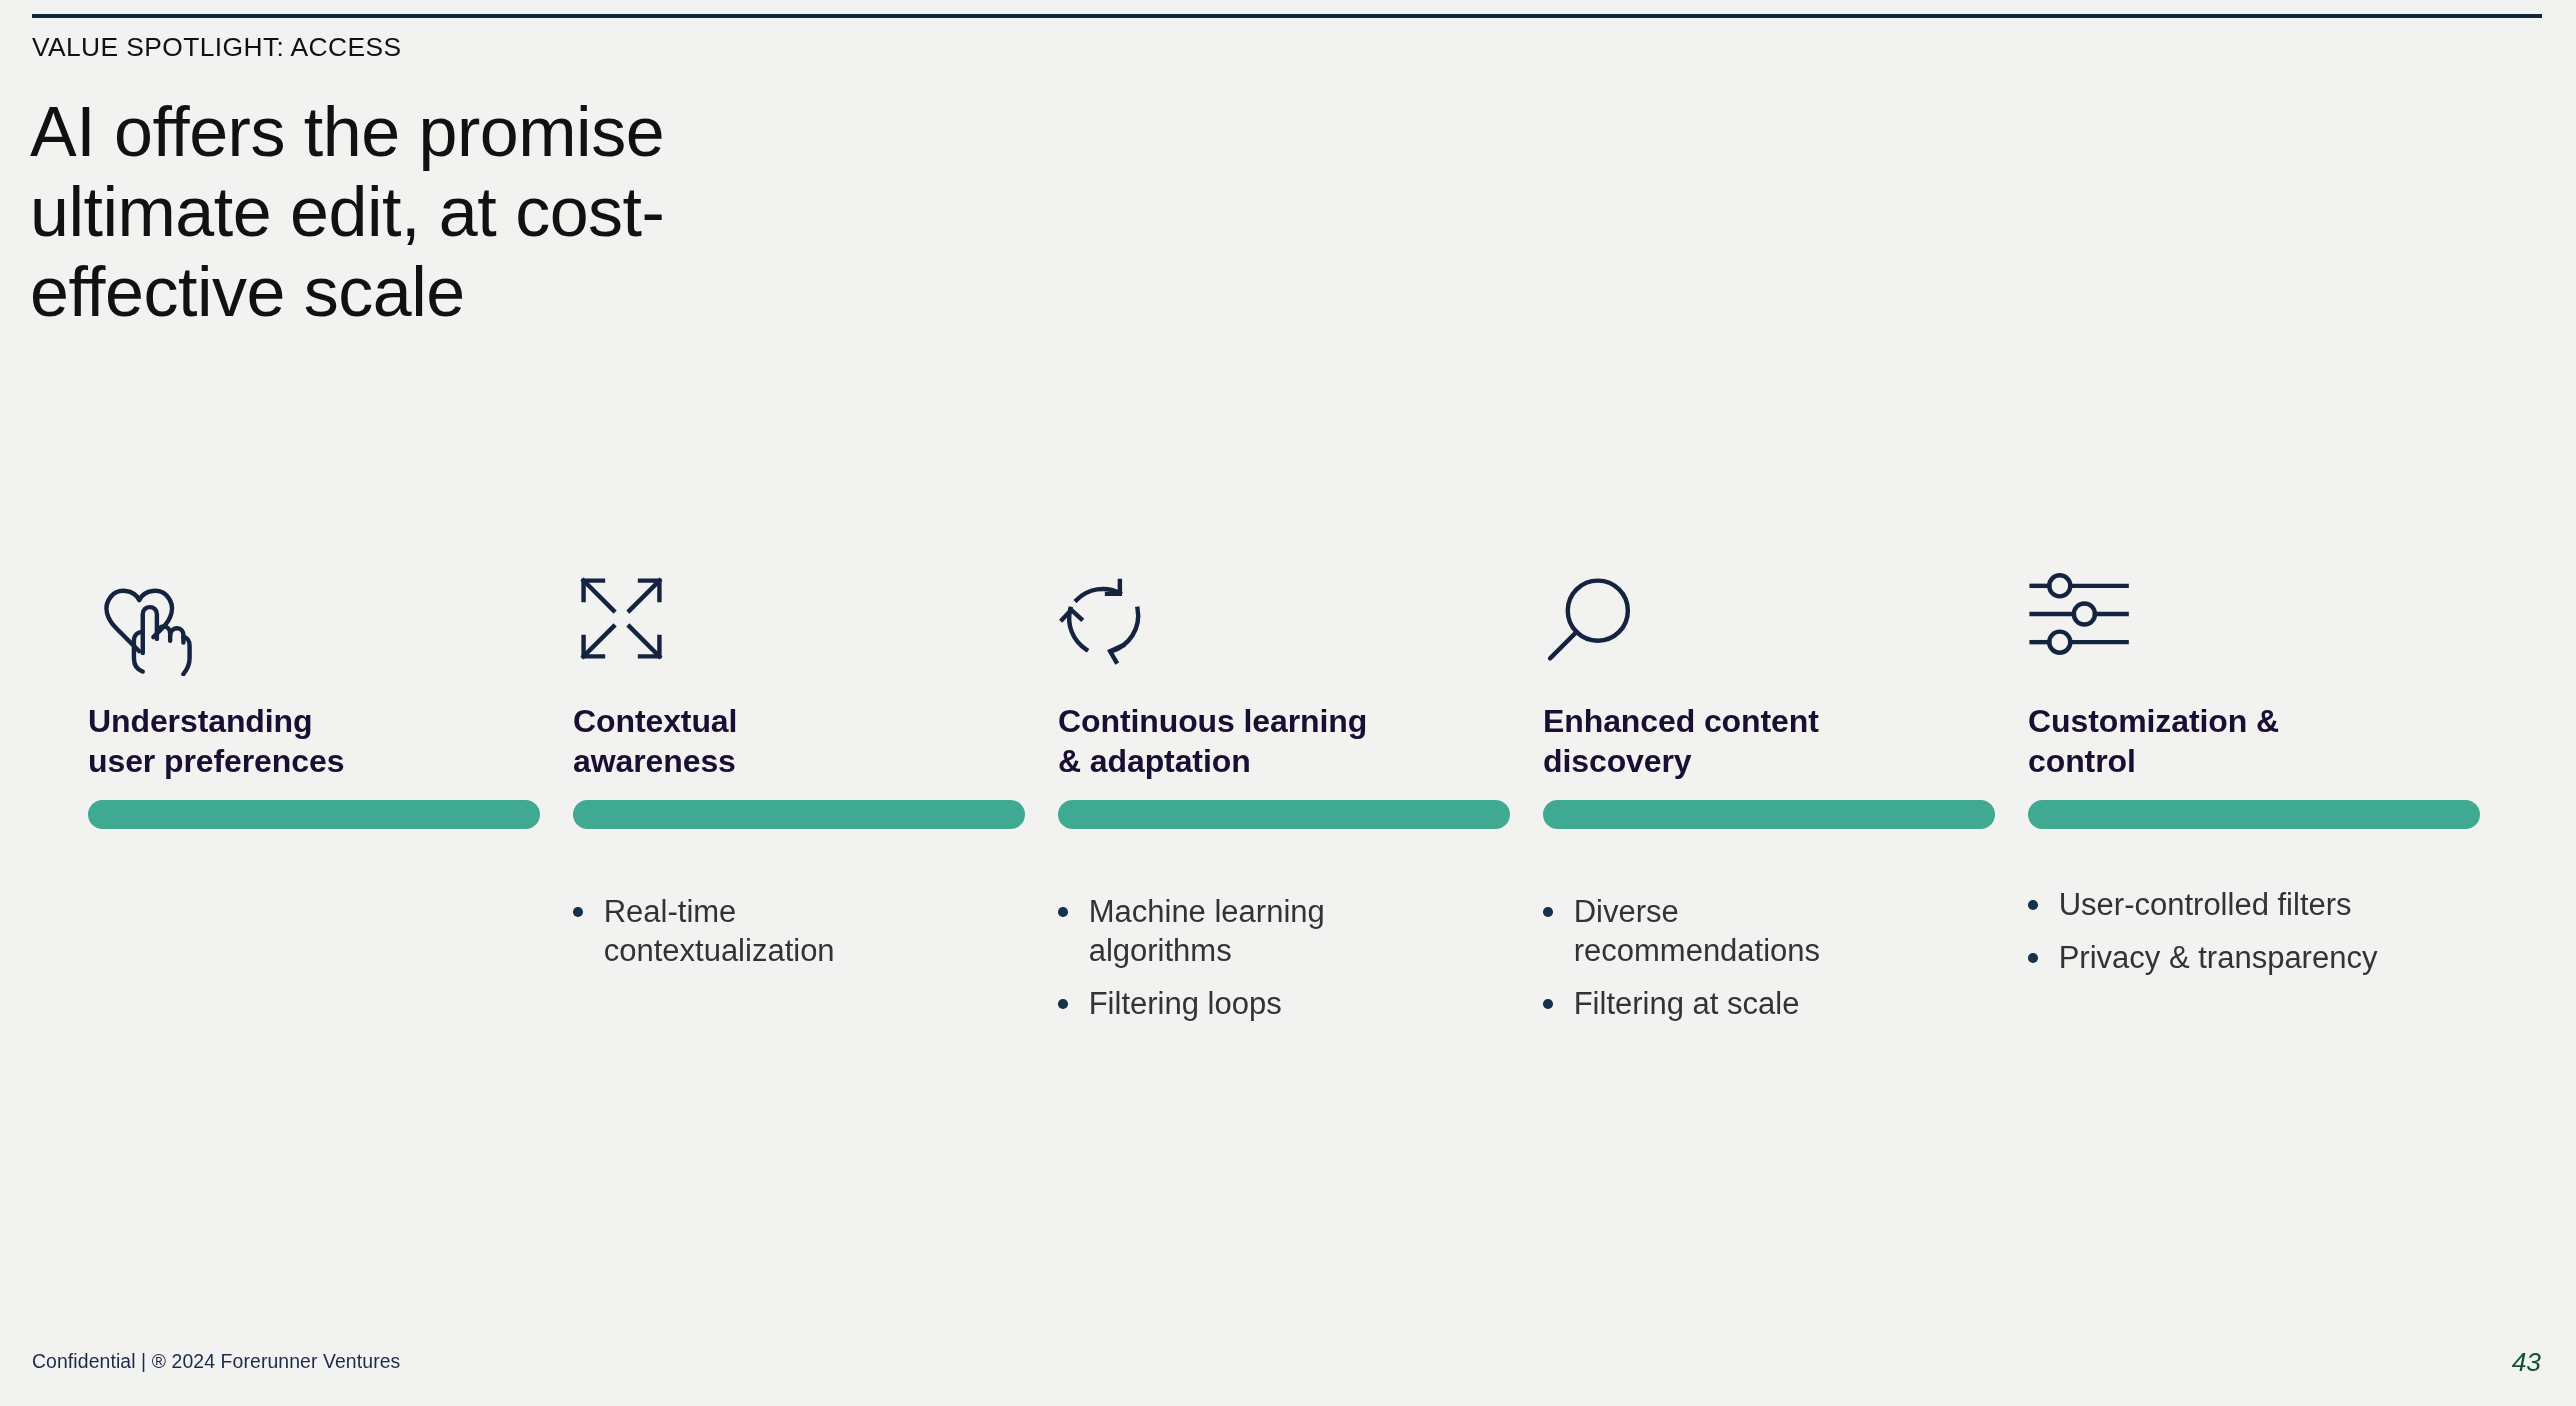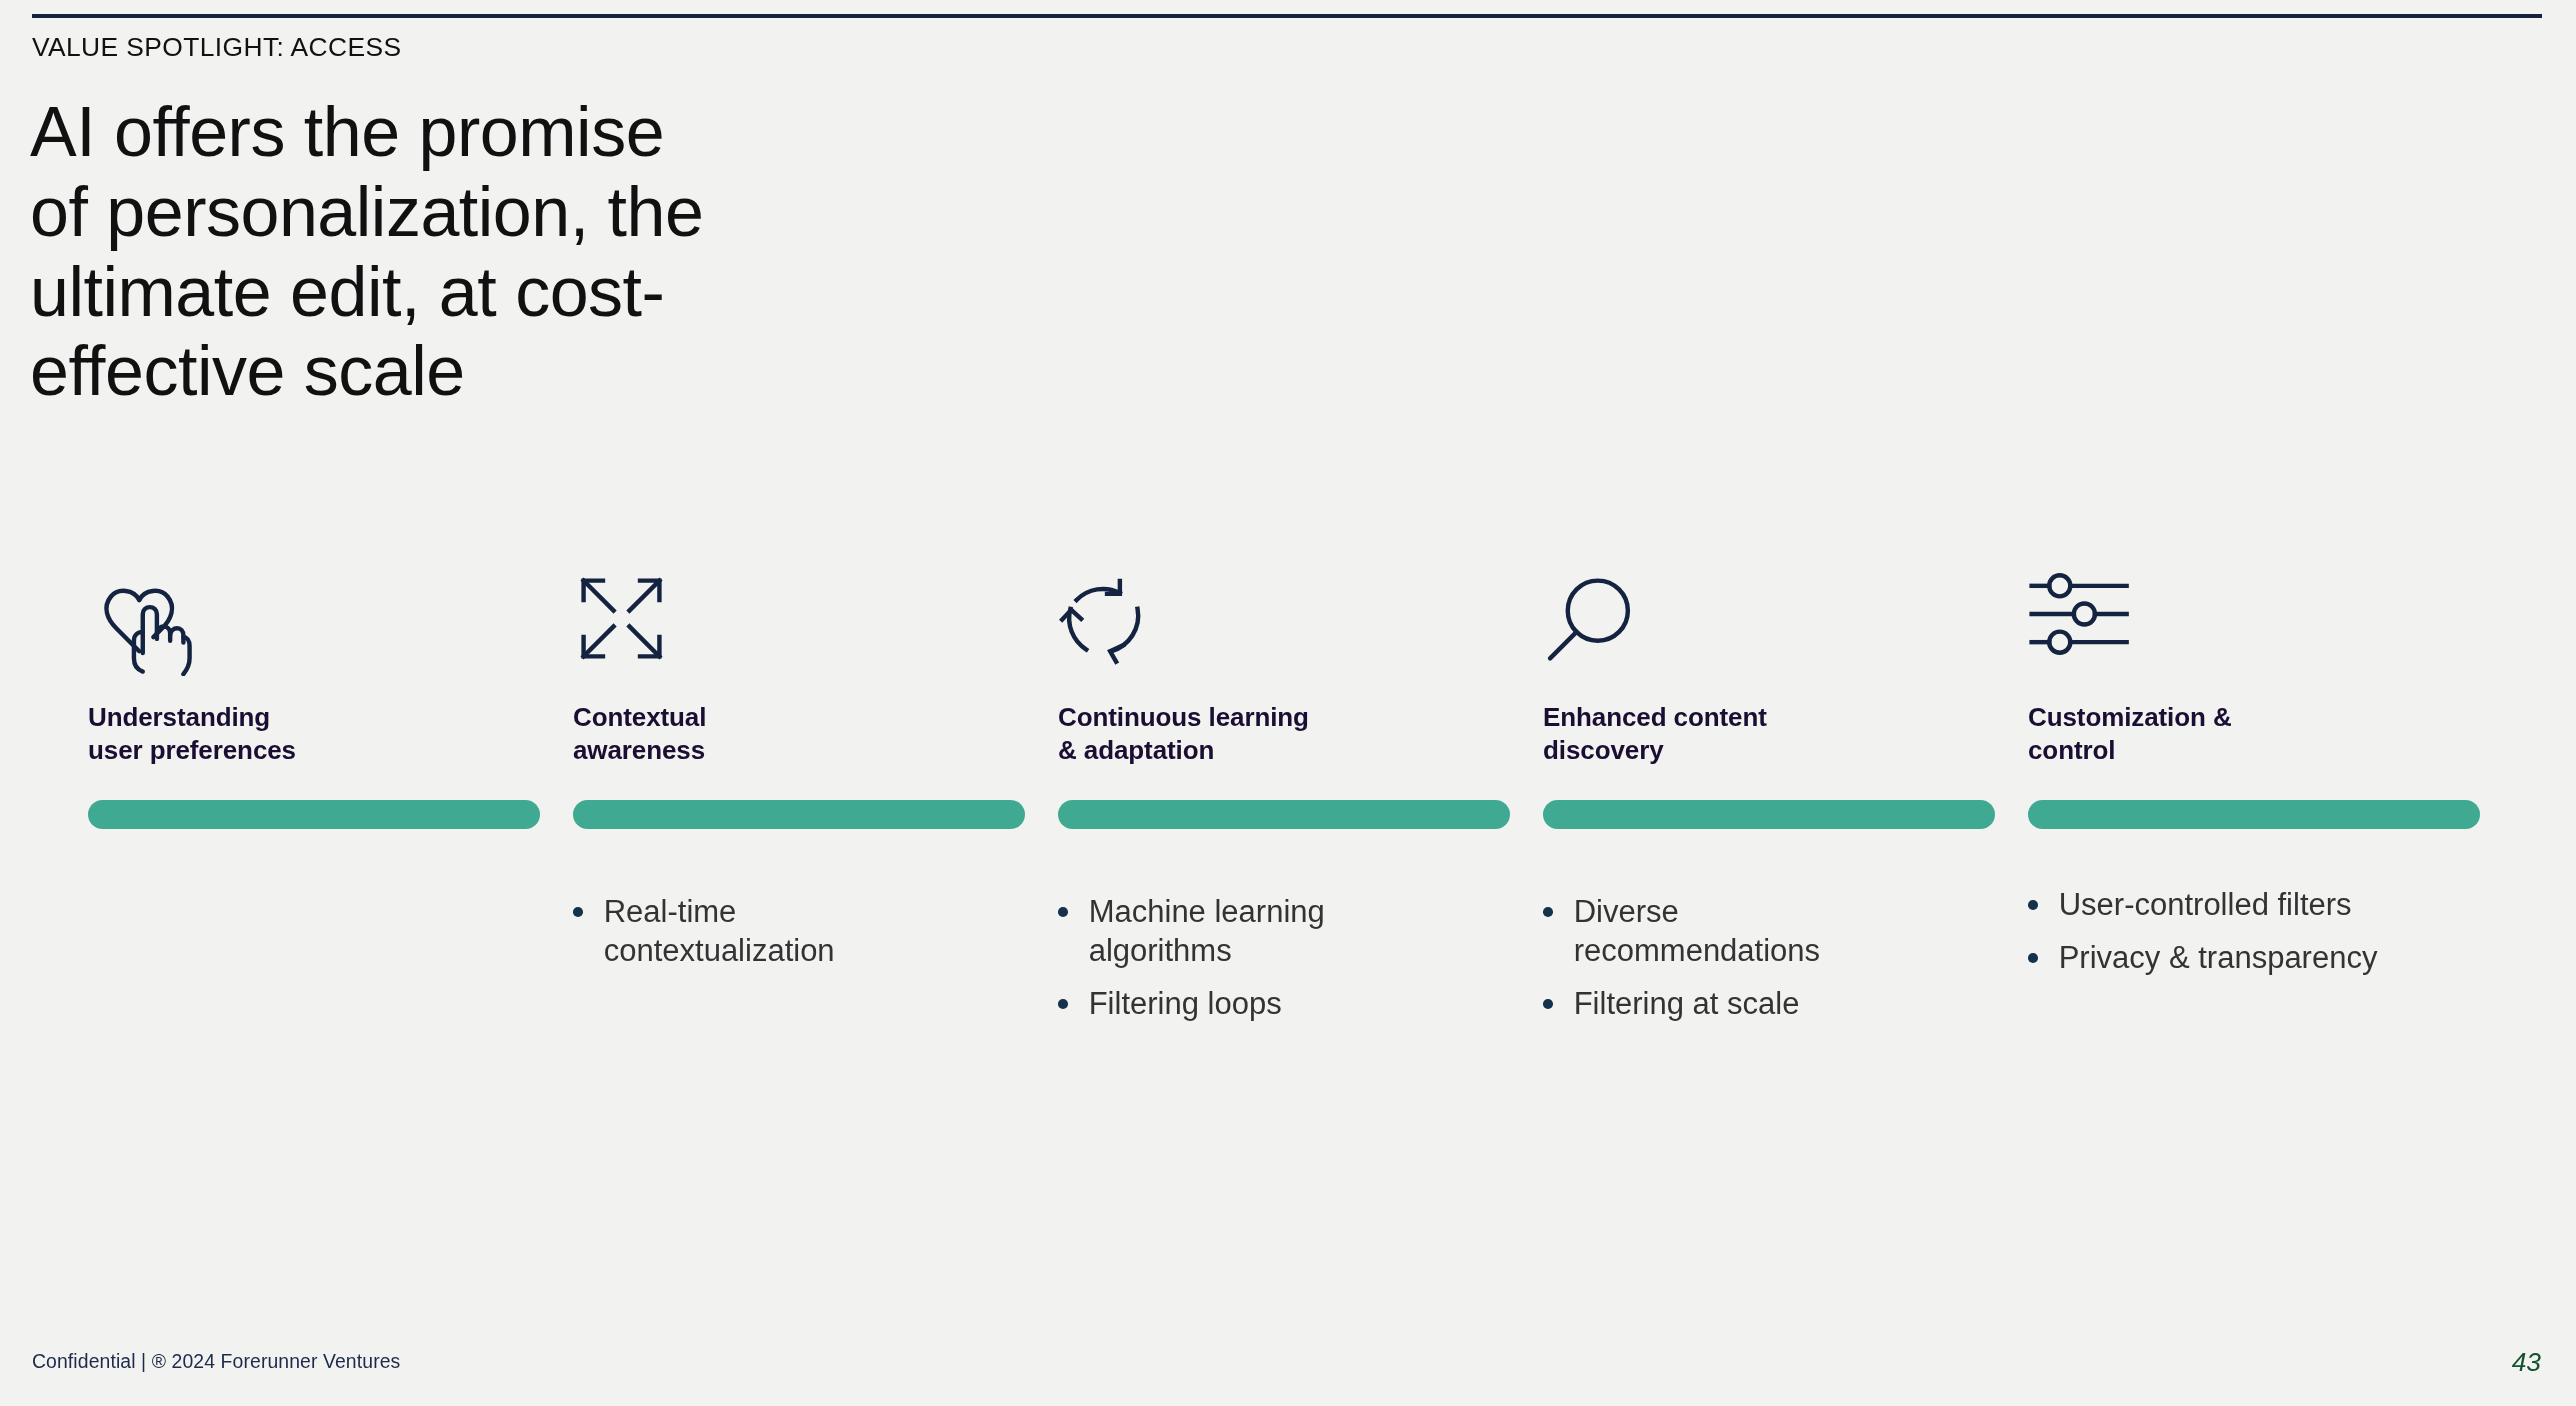--- a/index.html
+++ b/index.html
@@ -72,21 +72,21 @@
 
   .icon-wrap {
     height: 119px;
     display: flex;
     align-items: flex-start;
     padding-top: 1.8px;
   }
   .icon-wrap svg { display: block; }
 
   .col-title {
-    font-size: 26px;
+    font-size: 32px;
     font-weight: 700;
     line-height: 1.26;
     color: #1a0f33;
     letter-spacing: -0.1px;
     margin-top: 12.3px;
     min-height: 85px;
   }
   .col-title .ln { display: block; white-space: nowrap; }
 
   .bar {
@@ -148,21 +148,20 @@
 <body>
 
 <div id="slide">
 
   <div class="top-rule"></div>
 
   <div class="eyebrow">VALUE SPOTLIGHT: ACCESS</div>
 
   <div class="headline">
     <span class="ln">AI offers the promise</span>
-    <span class="ln">of personalization, the</span>
     <span class="ln">ultimate edit, at cost-</span>
     <span class="ln">effective scale</span>
   </div>
 
   <div class="columns">
 
     <div class="col c1">
       <div class="icon-wrap">
         <svg width="106" height="106" viewBox="0 0 120 120" fill="none" stroke="#132340" stroke-width="5" stroke-linecap="round" stroke-linejoin="round">
           <path d="M58 34 C52 22, 34 20, 26 30 C16 42, 22 56, 32 66 L58 92"></path>

